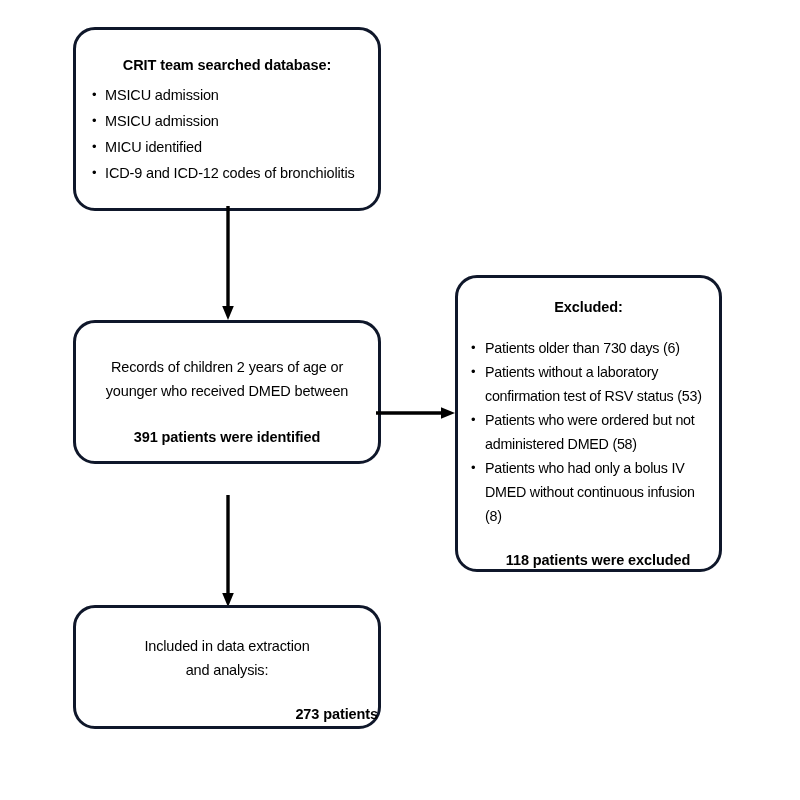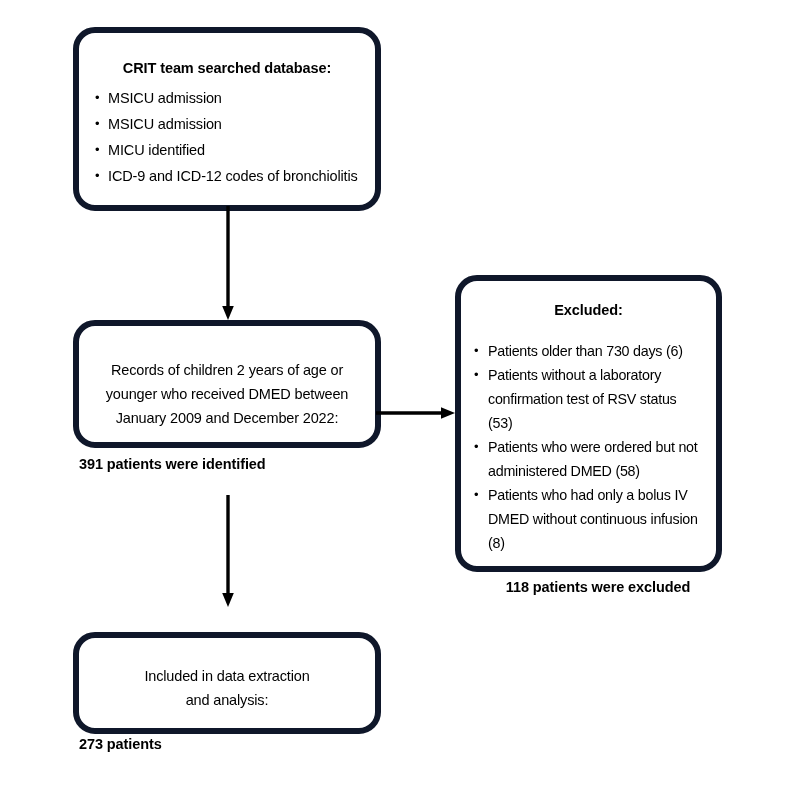--- a/index.html
+++ b/index.html
@@ -12,21 +12,21 @@
     width: 800px;
     height: 800px;
     background: #ffffff;
     overflow: hidden;
     font-family: "Liberation Sans", sans-serif;
     color: #000000;
   }
   .node {
     position: absolute;
     box-sizing: border-box;
-    border: 6px solid #0f172a;
+    border: 3px solid #0f172a;
     border-radius: 22px;
     background: #ffffff;
   }
   .node-inner {
     position: absolute;
     left: 0;
     right: 0;
     top: 0;
     bottom: 0;
     padding: 0;
@@ -63,54 +63,54 @@
     width: 13px;
     font-size: 13px;
     vertical-align: 1px;
   }
 
   
   #box-records {
     left: 73px;
     top: 320px;
     width: 308px;
-    height: 128px;
+    height: 144px;
   }
   #box-records .body {
     margin-top: 32px;
     text-align: center;
     font-size: 14.5px;
     line-height: 24px;
     letter-spacing: -0.15px;
   }
   #box-records .emph {
     margin-top: 26px;
+    text-align: center;
     font-size: 14.5px;
     font-weight: bold;
     letter-spacing: -0.1px;
   }
 
   
   #box-included {
     left: 73px;
     top: 605px;
     width: 308px;
-    height: 102px;
-    margin-top: 27px;
+    height: 124px;
   }
   #box-included .body {
     margin-top: 26px;
     text-align: center;
     font-size: 14.5px;
     line-height: 24px;
     letter-spacing: -0.15px;
   }
   #box-included .emph {
     margin-top: 24px;
-    text-align: left;
+    text-align: right;
     font-size: 14.5px;
     font-weight: bold;
     letter-spacing: -0.1px;
   }
 
   
   #box-excluded {
     left: 455px;
     top: 275px;
     width: 267px;
@@ -186,21 +186,20 @@
       <line x1="8" y1="0" x2="8" y2="103" stroke="#000000" stroke-width="3.4"></line>
       <polygon points="8,114 2.2,100 13.8,100" fill="#000000"></polygon>
     </svg>
   </div>
 
   <div class="node" id="box-records">
     <div class="node-inner">
       <div class="body">
         <div>Records of children 2 years of age or</div>
         <div>younger who received DMED between</div>
-        <div>January 2009 and December 2022:</div>
       </div>
       <div class="emph">391 patients were identified</div>
     </div>
   </div>
 
   <div class="conn" id="conn-records-excluded">
     <svg width="82" height="16" viewBox="0 0 82 16">
       <line x1="0" y1="8" x2="68" y2="8" stroke="#000000" stroke-width="3.4"></line>
       <polygon points="79,8 65,2.2 65,13.8" fill="#000000"></polygon>
     </svg>

